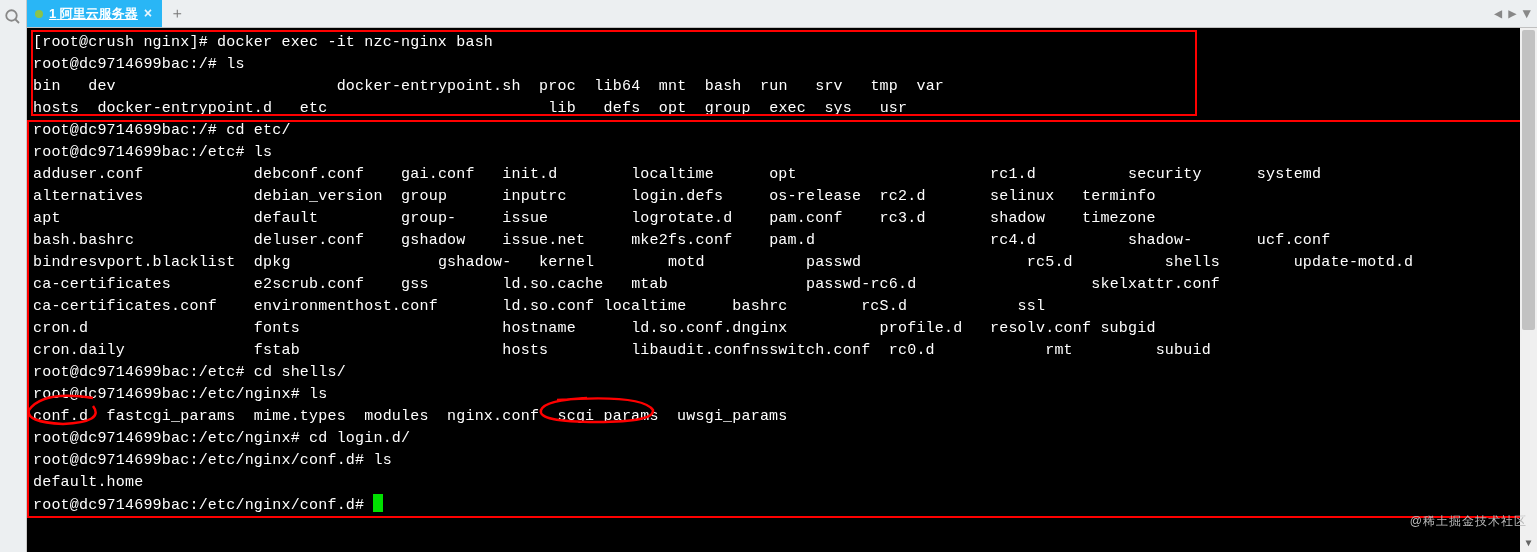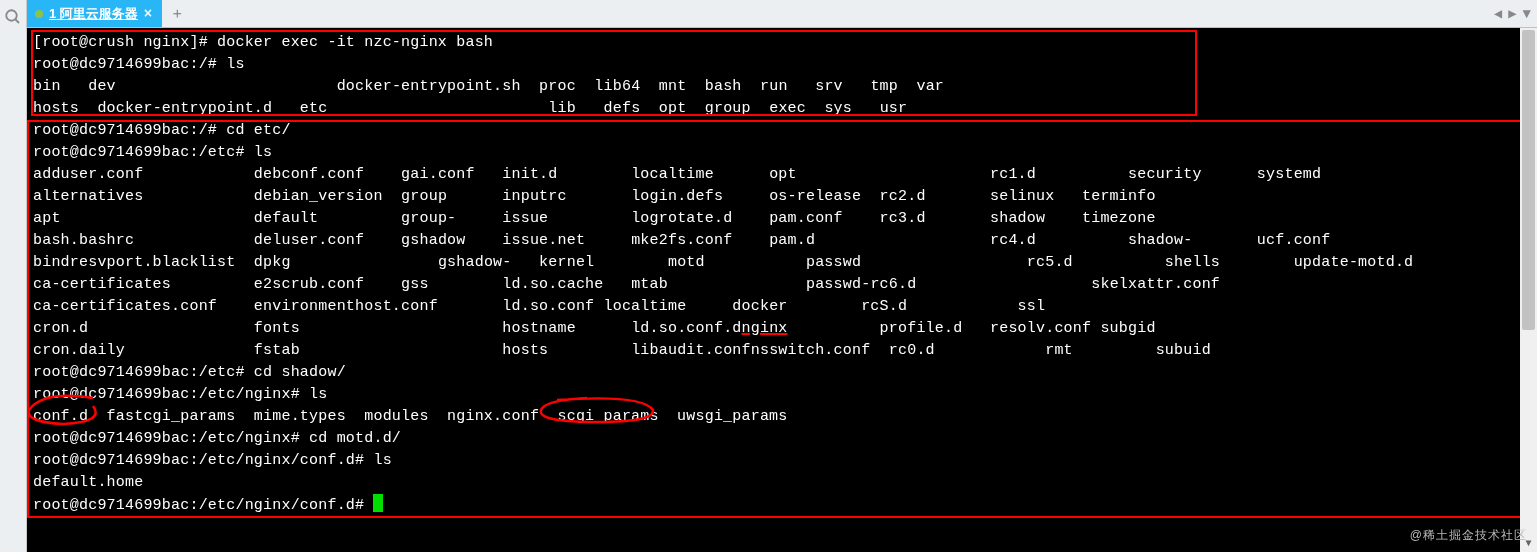--- a/index.html
+++ b/index.html
@@ -12,28 +12,28 @@
   .tab { display: flex; align-items: center; padding: 0 10px 0 8px; background: #29b6f6; color: #fff; font-size: 13px; gap: 6px; user-select: none; }
   .tab .status-dot { background: #8bc34a; border-radius: 50%; width: 8px; height: 8px; display: inline-block; }
   .tab .tab-label { white-space: nowrap; font-family: Consolas, "Microsoft YaHei", sans-serif; font-weight: bold; text-decoration: underline; }
   .tab .close { font-size: 14px; line-height: 1; opacity: .9; cursor: pointer; font-weight: bold; }
   .add-tab { width: 30px; display: flex; align-items: center; justify-content: center; color: #777; font-size: 15px; cursor: pointer; }
   .tab-nav { margin-left: auto; display: flex; align-items: center; gap: 6px; padding-right: 6px; color: #888; }
   .tab-nav span { cursor: pointer; font-size: 14px; }
   .terminal-area { position: relative; flex: 1; overflow: hidden; }
   .terminal { background: #000; color: #e0e0e0; font-size: 15px; line-height: 22px; white-space: pre; padding: 4px 6px 10px 6px; height: 100%; overflow: hidden; font-family: Consolas, "Courier New", monospace; letter-spacing: 0.2px; position: relative; }
   .terminal .w { color: #ffffff; }
-  .terminal .hl { text-decoration: underline; text-decoration-color: #ff0000; text-decoration-thickness: 2px; }
+  .terminal .hl { text-decoration-color: #ff0000; text-decoration-thickness: 2px; }
   .cursor-block { display: inline-block; width: 10px; height: 18px; background: #00e000; vertical-align: -3px; }
   .scrollbar { position: absolute; right: 0; top: 0; bottom: 0; width: 17px; background: #f0f0f0; }
   .scroll-thumb { position: absolute; left: 2px; right: 2px; top: 2px; height: 300px; background: #c2c2c2; border-radius: 2px; }
   .scroll-arrow { position: absolute; left: 0; right: 0; height: 17px; display: flex; align-items: center; justify-content: center; color: #666; font-size: 10px; cursor: pointer; }
   .scroll-arrow.up { top: 0; }
   .scroll-arrow.down { bottom: 0; }
-  .watermark { position: absolute; right: 10px; bottom: 8px; color: #b9b9b9; font-size: 12px; font-family: "Microsoft YaHei", sans-serif; letter-spacing: 1px; user-select: none; pointer-events: none; }
+  .watermark { position: absolute; right: 10px; bottom: 22px; color: #b9b9b9; font-size: 12px; font-family: "Microsoft YaHei", sans-serif; letter-spacing: 1px; user-select: none; pointer-events: none; }
   .red-box-1 { position: absolute; border: 2px solid #ff0000; pointer-events: none; left: 4px; top: 2px; width: 1166px; height: 86px; }
   .red-box-2 { position: absolute; border: 2px solid #ff0000; pointer-events: none; left: 0px; top: 92px; width: 1504px; height: 398px; }
   svg.annot { position: absolute; pointer-events: none; overflow: visible; }
 </style>
 </head>
 <body>
 
 <div class="wrapper">
   <div class="left-gutter">
     <span class="search-icon">
@@ -63,27 +63,27 @@
 <span class="w">bin   </span><span class="w">dev                   </span><span class="w">     </span><span class="w">docker-entrypoint.sh  </span><span class="w">proc  </span><span class="w">lib64  </span><span class="w">mnt  </span><span class="w">bash  </span><span class="w">run   </span><span class="w">srv   </span><span class="w">tmp  </span><span class="w">var </span>
 <span class="w">hosts  </span><span class="w">docker-entrypoint.d   </span><span class="w">etc  </span><span class="w">                      </span><span class="w">lib   </span><span class="w">defs  </span><span class="w">opt  </span><span class="w">group  </span><span class="w">exec  </span><span class="w">sys   </span><span class="w">usr  </span><span class="w">    </span>
 <span class="w">root@dc9714699bac:/# </span><span class="w">cd etc/</span>
 <span class="w">root@dc9714699bac:/etc# </span><span class="w">ls</span>
 <span class="w">adduser.conf            </span><span class="w"></span><span class="w">debconf.conf    </span><span class="w">gai.conf   </span><span class="w">init.d        </span><span class="w"></span><span class="w">localtime      </span><span class="w"></span><span class="w">opt         </span><span class="w">            </span><span class="w">rc1.d</span><span class="w">          </span><span class="w">security      </span><span class="w">systemd   </span>
 <span class="w">alternatives            </span><span class="w"></span><span class="w">debian_version  </span><span class="w">group      </span><span class="w">inputrc       </span><span class="w"></span><span class="w">login.defs     </span><span class="w"></span><span class="w">os-release  </span><span class="w">rc2.d       </span><span class="w"></span><span class="w">selinux   </span><span class="w">terminfo      </span>
 <span class="w">apt                     </span><span class="w"></span><span class="w">default         </span><span class="w">group-     </span><span class="w">issue         </span><span class="w"></span><span class="w">logrotate.d    </span><span class="w"></span><span class="w">pam.conf    </span><span class="w">rc3.d       </span><span class="w"></span><span class="w">shadow    </span><span class="w">timezone      </span>
 <span class="w">bash.bashrc             </span><span class="w"></span><span class="w">deluser.conf    </span><span class="w">gshadow    </span><span class="w">issue.net     </span><span class="w"></span><span class="w">mke2fs.conf    </span><span class="w"></span><span class="w">pam.d       </span><span class="w">            </span><span class="w">rc4.d</span><span class="w">          </span><span class="w">shadow-       </span><span class="w">ucf.conf  </span>
 <span class="w">bindresvport.blacklist  </span><span class="w">dpkg</span><span class="w">                </span><span class="w">gshadow-   </span><span class="w">kernel        </span><span class="w"></span><span class="w">motd           </span><span class="w"></span><span class="w">passwd      </span><span class="w">            </span><span class="w">rc5.d</span><span class="w">          </span><span class="w">shells        </span><span class="w">update-motd.d</span>
 <span class="w">ca-certificates         </span><span class="w"></span><span class="w">e2scrub.conf    </span><span class="w">gss        </span><span class="w">ld.so.cache   </span><span class="w">mtab</span><span class="w">               </span><span class="w">passwd-</span><span class="w">rc6.d       </span><span class="w">            </span><span class="w">skel</span><span class="w">xattr.conf</span>
-<span class="w">ca-certificates.conf    </span><span class="w">environment</span><span class="w">host.conf       </span><span class="w">ld.so.conf </span><span class="w">localtime     </span><span class="w"></span><span class="w">docker        </span><span class="w">rcS.d</span><span class="w">            </span><span class="w">ssl         </span><span class="w"></span>
+<span class="w">ca-certificates.conf    </span><span class="w">environment</span><span class="w">host.conf       </span><span class="w">ld.so.conf </span><span class="w">localtime     </span><span class="w"></span><span class="w">bashrc        </span><span class="w">rcS.d</span><span class="w">            </span><span class="w">ssl         </span><span class="w"></span>
 <span class="w">cron.d                  </span><span class="w"></span><span class="w">fonts           </span><span class="w">           </span><span class="w">hostname      </span><span class="w">ld.so.conf.d</span><span class="w hl">nginx</span>          <span class="w"></span><span class="w">profile.d   </span><span class="w">resolv.conf </span><span class="w">subgid</span><span class="w">          </span>
 <span class="w">cron.daily              </span><span class="w"></span><span class="w">fstab           </span><span class="w">           </span><span class="w">hosts         </span><span class="w">libaudit.conf</span><span class="w">nsswitch.conf  </span><span class="w">rc0.d</span><span class="w">            </span><span class="w">rmt         </span><span class="w"></span><span class="w">subuid    </span><span class="w">              </span>
-<span class="w">root@dc9714699bac:/etc# </span><span class="w">cd shadow/</span>
+<span class="w">root@dc9714699bac:/etc# </span><span class="w">cd shells/</span>
 <span class="w">root@dc9714699bac:/etc/nginx# </span><span class="w">ls</span>
 <span class="w">conf.d  fastcgi_params  mime.types  modules  nginx.conf  scgi_params  uwsgi_params</span>
-<span class="w">root@dc9714699bac:/etc/nginx# </span><span class="w">cd motd.d/</span>
+<span class="w">root@dc9714699bac:/etc/nginx# </span><span class="w">cd login.d/</span>
 <span class="w">root@dc9714699bac:/etc/nginx/conf.d# </span><span class="w">ls</span>
 <span class="w">default.home</span>
 <span class="w">root@dc9714699bac:/etc/nginx/conf.d# </span><span class="w"></span><span class="cursor-block"></span>
 </div>
       <div class="red-box-1"></div>
       <div class="red-box-2"></div>
       <svg class="annot" style="left:-4px; top:366px;" width="90" height="36">
           <path d="M70 4 Q20 -4 6 16 Q2 28 40 30 Q82 28 70 12" stroke="#ff0000" stroke-width="2.5" fill="none"></path>
         </svg>
       <svg class="annot" style="left:500px; top:368px;" width="140" height="32">

